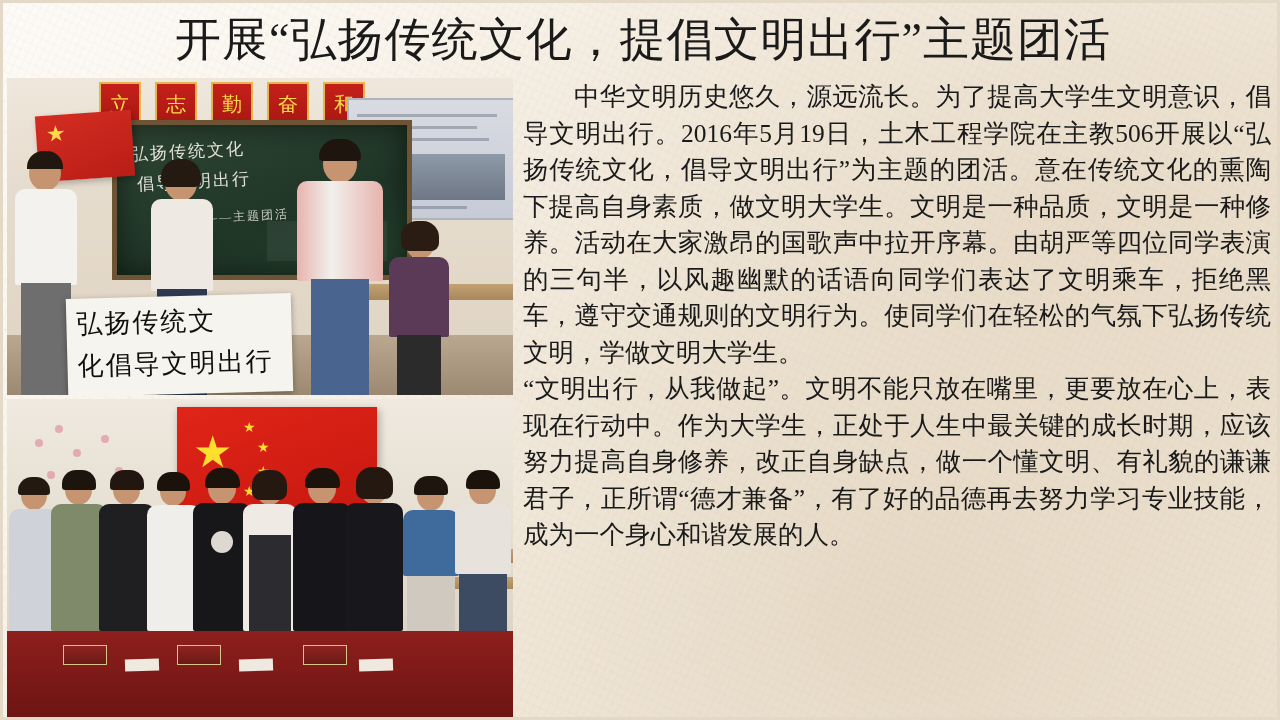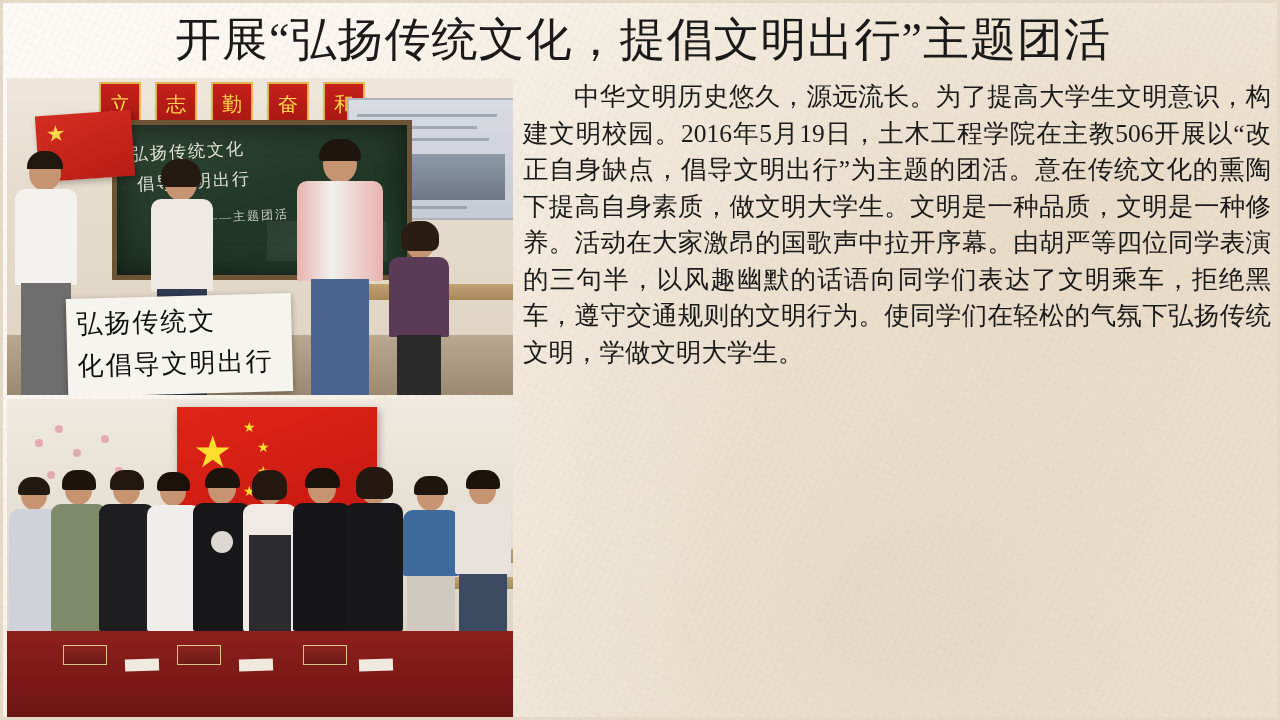--- a/index.html
+++ b/index.html
@@ -324,15 +324,16 @@
       <div class="booklet" style="left:56px;"></div>
       <div class="booklet" style="left:170px;"></div>
       <div class="booklet" style="left:296px;"></div>
       <div class="paper-sheet" style="left:118px;"></div>
       <div class="paper-sheet" style="left:232px;"></div>
       <div class="paper-sheet" style="left:352px;"></div>
     </div>
   </div>
 
   <div class="body-text">
-    <p class="indent">中华文明历史悠久，源远流长。为了提高大学生文明意识，构建文明校园。2016年5月19日，土木工程学院在主教506开展以“改正自身缺点，倡导文明出行”为主题的团活。意在传统文化的熏陶下提高自身素质，做文明大学生。文明是一种品质，文明是一种修养。活动在大家激昂的国歌声中拉开序幕。由胡严等四位同学表演的三句半，以风趣幽默的话语向同学们表达了文明乘车，拒绝黑车，遵守交通规则的文明行为。使同学们在轻松的气氛下弘扬传统文明，学做文明大学生。</p>
+    <p class="indent">中华文明历史悠久，源远流长。为了提高大学生文明意识，倡导文明出行。2016年5月19日，土木工程学院在主教506开展以“弘扬传统文化，倡导文明出行”为主题的团活。意在传统文化的熏陶下提高自身素质，做文明大学生。文明是一种品质，文明是一种修养。活动在大家激昂的国歌声中拉开序幕。由胡严等四位同学表演的三句半，以风趣幽默的话语向同学们表达了文明乘车，拒绝黑车，遵守交通规则的文明行为。使同学们在轻松的气氛下弘扬传统文明，学做文明大学生。</p>
+    <p>“文明出行，从我做起”。文明不能只放在嘴里，更要放在心上，表现在行动中。作为大学生，正处于人生中最关键的成长时期，应该努力提高自身修养，改正自身缺点，做一个懂文明、有礼貌的谦谦君子，正所谓“德才兼备”，有了好的品德再去努力学习专业技能，成为一个身心和谐发展的人。</p>
   </div>
 </div>
 
 </body></html>

